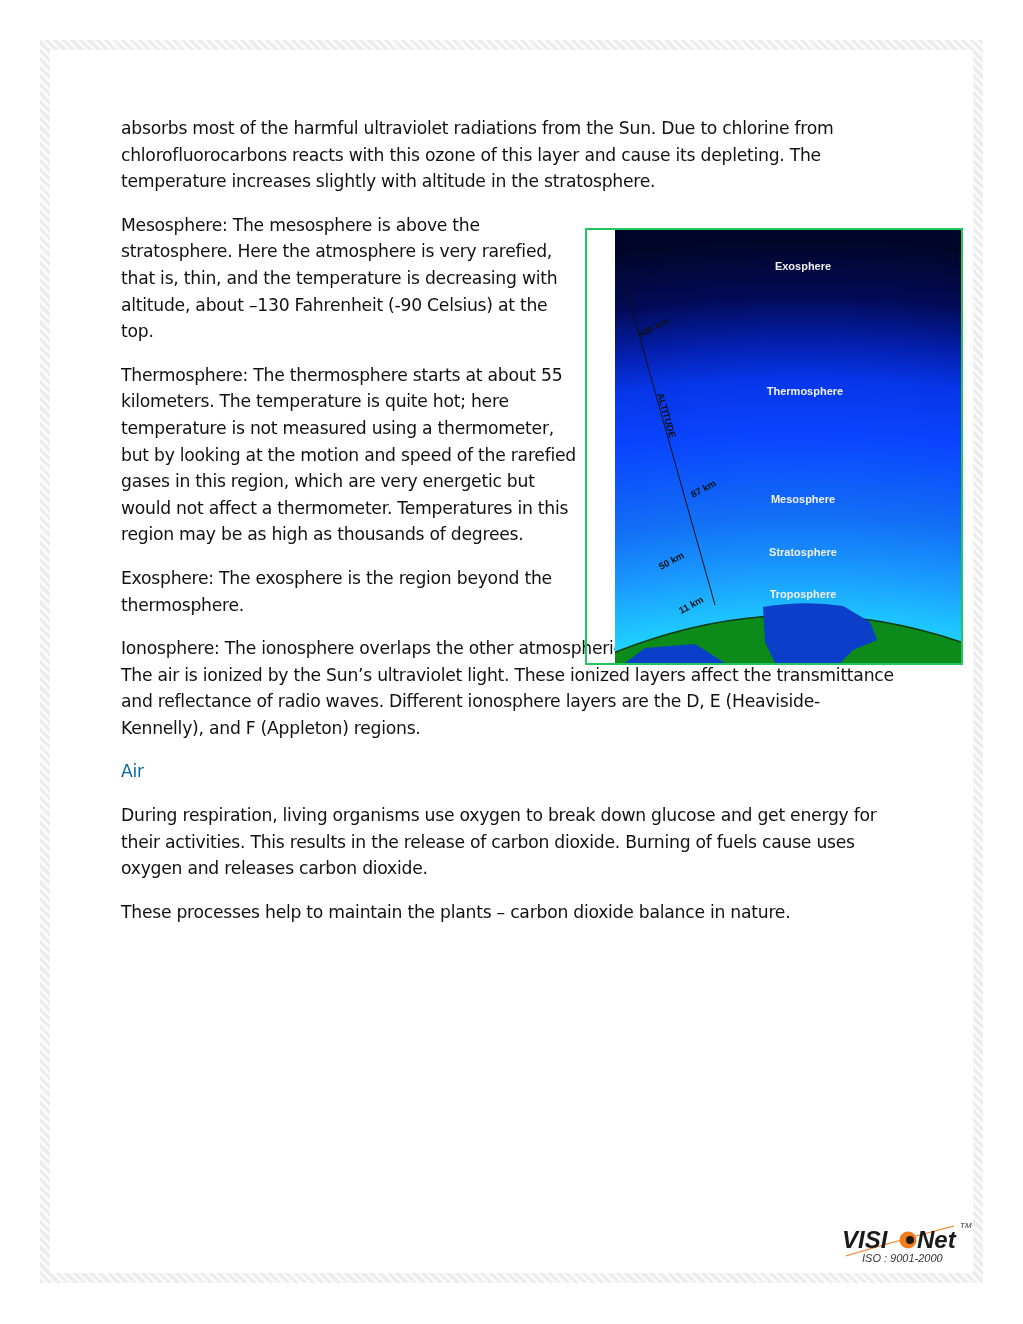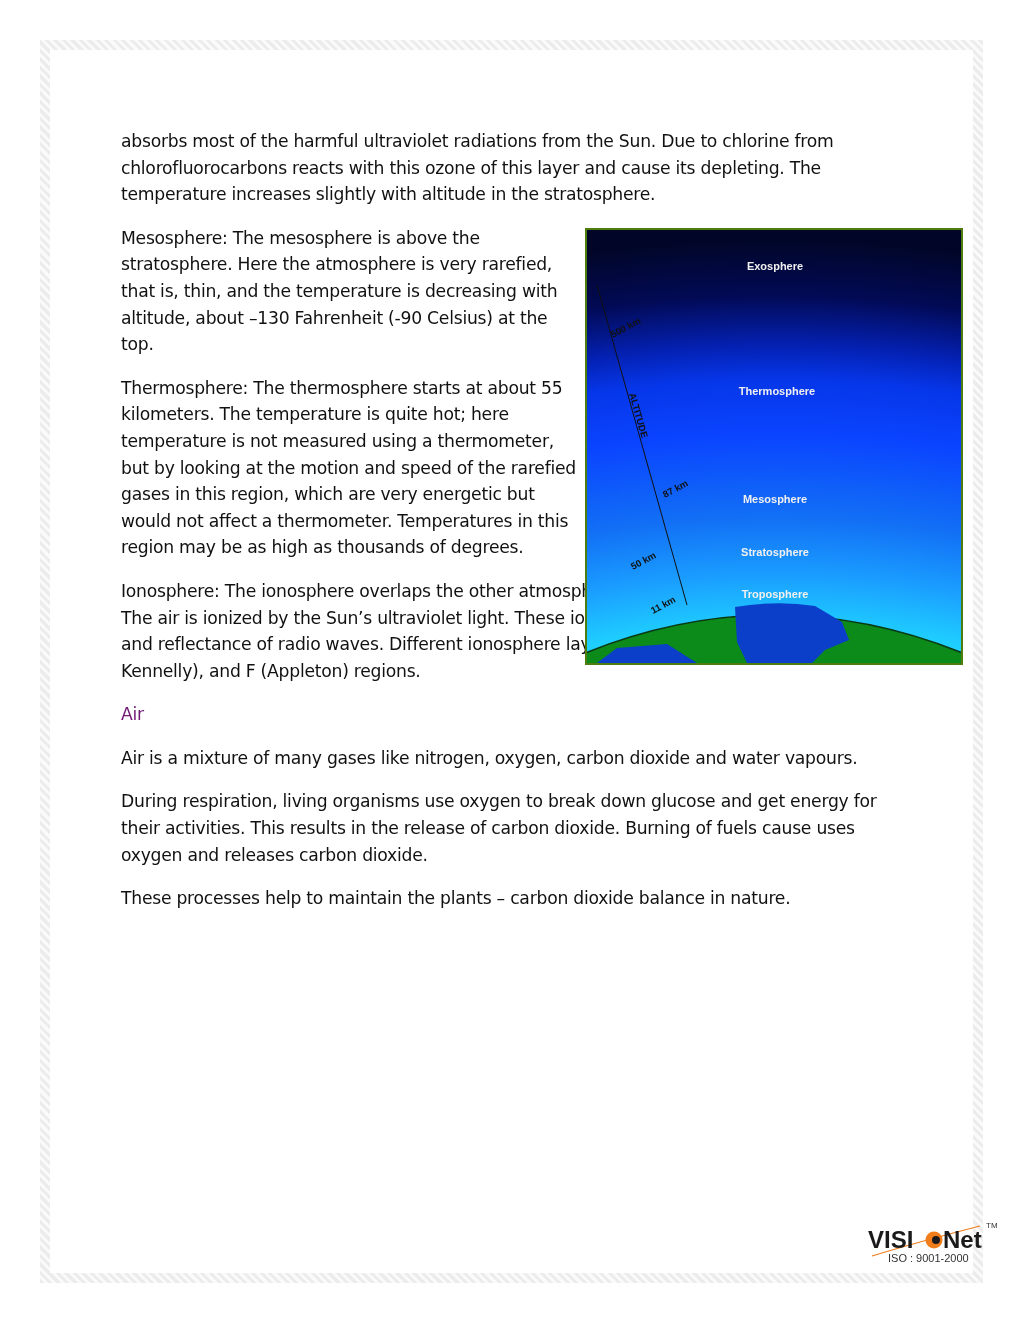--- a/index.html
+++ b/index.html
@@ -4,43 +4,43 @@
 <style>
   html, body { margin: 0; padding: 0; background: #ffffff; }
   body { width: 1023px; height: 1324px; position: relative; overflow: hidden;
          font-family: "DejaVu Sans", sans-serif; color: #111; }
   .page-border {
     position: absolute; left: 40px; top: 40px; width: 943px; height: 1243px;
     box-sizing: border-box;
     border: 10px solid transparent;
     border-image: repeating-linear-gradient(45deg, #ececec 0 3px, #fafafa 3px 6px) 10;
   }
-  .content { position: absolute; left: 121px; top: 128px; width: 780px; }
+  .content { position: absolute; left: 121px; top: 115px; width: 780px; }
   p { margin: 0 0 17px 0; font-size: 17.2px; line-height: 26.6px; letter-spacing: -0.25px; }
   .narrow { width: 455px; }
-  .heading { color: #701a75; margin-bottom: 17px; }
+  .heading { color: #0369a1; margin-bottom: 17px; }
   .figure {
     position: absolute; left: 585px; top: 228px; width: 378px; height: 437px;
-    box-sizing: border-box; border: 2px solid #4d7c0f; overflow: hidden;
+    box-sizing: border-box; border: 2px solid #22c55e; overflow: hidden; padding-left: 28px;
   }
   .figure svg { display: block; }
-  .logo { position: absolute; left: 868px; top: 1218px; width: 130px; height: 50px; }
+  .logo { position: absolute; left: 842px; top: 1218px; width: 130px; height: 50px; font-style: italic; }
 </style>
 </head>
 <body>
 
 <div class="page-border"></div>
 
 <div class="content">
   <p>absorbs most of the harmful ultraviolet radiations from the Sun. Due to chlorine from chlorofluorocarbons reacts with this ozone of this layer and cause its depleting. The temperature increases slightly with altitude in the stratosphere.</p>
   <p class="narrow">Mesosphere: The mesosphere is above the stratosphere. Here the atmosphere is very rarefied, that is, thin, and the temperature is decreasing with altitude, about –130 Fahrenheit (-90 Celsius) at the top.</p>
   <p class="narrow">Thermosphere: The thermosphere starts at about 55 kilometers. The temperature is quite hot; here temperature is not measured using a thermometer, but by looking at the motion and speed of the rarefied gases in this region, which are very energetic but would not affect a thermometer. Temperatures in this region may be as high as thousands of degrees.</p>
+  <p class="narrow">Exosphere: The exosphere is the region beyond the thermosphere.</p>
   <p>Ionosphere: The ionosphere overlaps the other atmospheric layers, from above the Earth. The air is ionized by the Sun’s ultraviolet light. These ionized layers affect the transmittance and reflectance of radio waves. Different ionosphere layers are the D, E (Heaviside-Kennelly), and F (Appleton) regions.</p>
   <p class="heading">Air</p>
-  <p>Air is a mixture of many gases like nitrogen, oxygen, carbon dioxide and water vapours.</p>
   <p>During respiration, living organisms use oxygen to break down glucose and get energy for their activities. This results in the release of carbon dioxide. Burning of fuels cause uses oxygen and releases carbon dioxide.</p>
   <p>These processes help to maintain the plants – carbon dioxide balance in nature.</p>
 </div>
 
 <div class="figure">
   <svg width="374" height="433" viewBox="0 0 374 433">
     <defs>
       <radialGradient id="sky" cx="187" cy="1400" r="1390" gradientUnits="userSpaceOnUse">
         <stop offset="0.72" stop-color="#1fd0ff"></stop>
         <stop offset="0.76" stop-color="#1a9cff"></stop>

